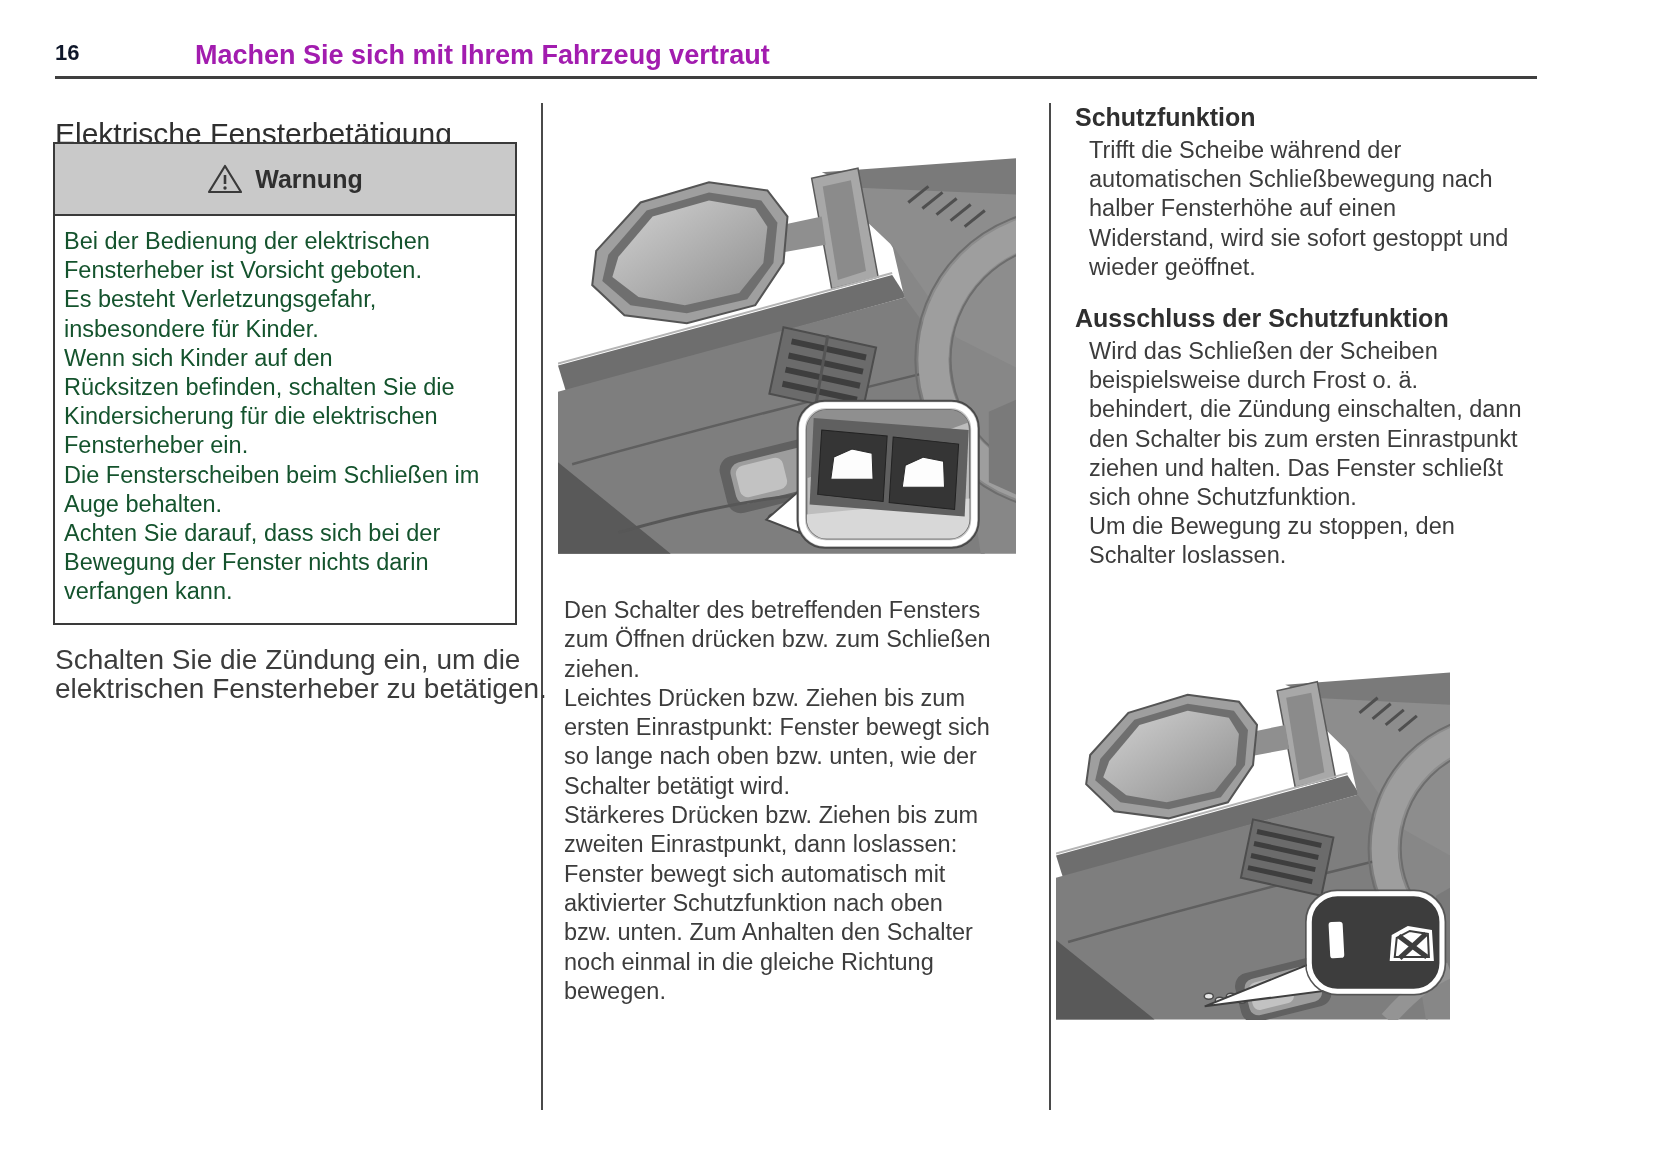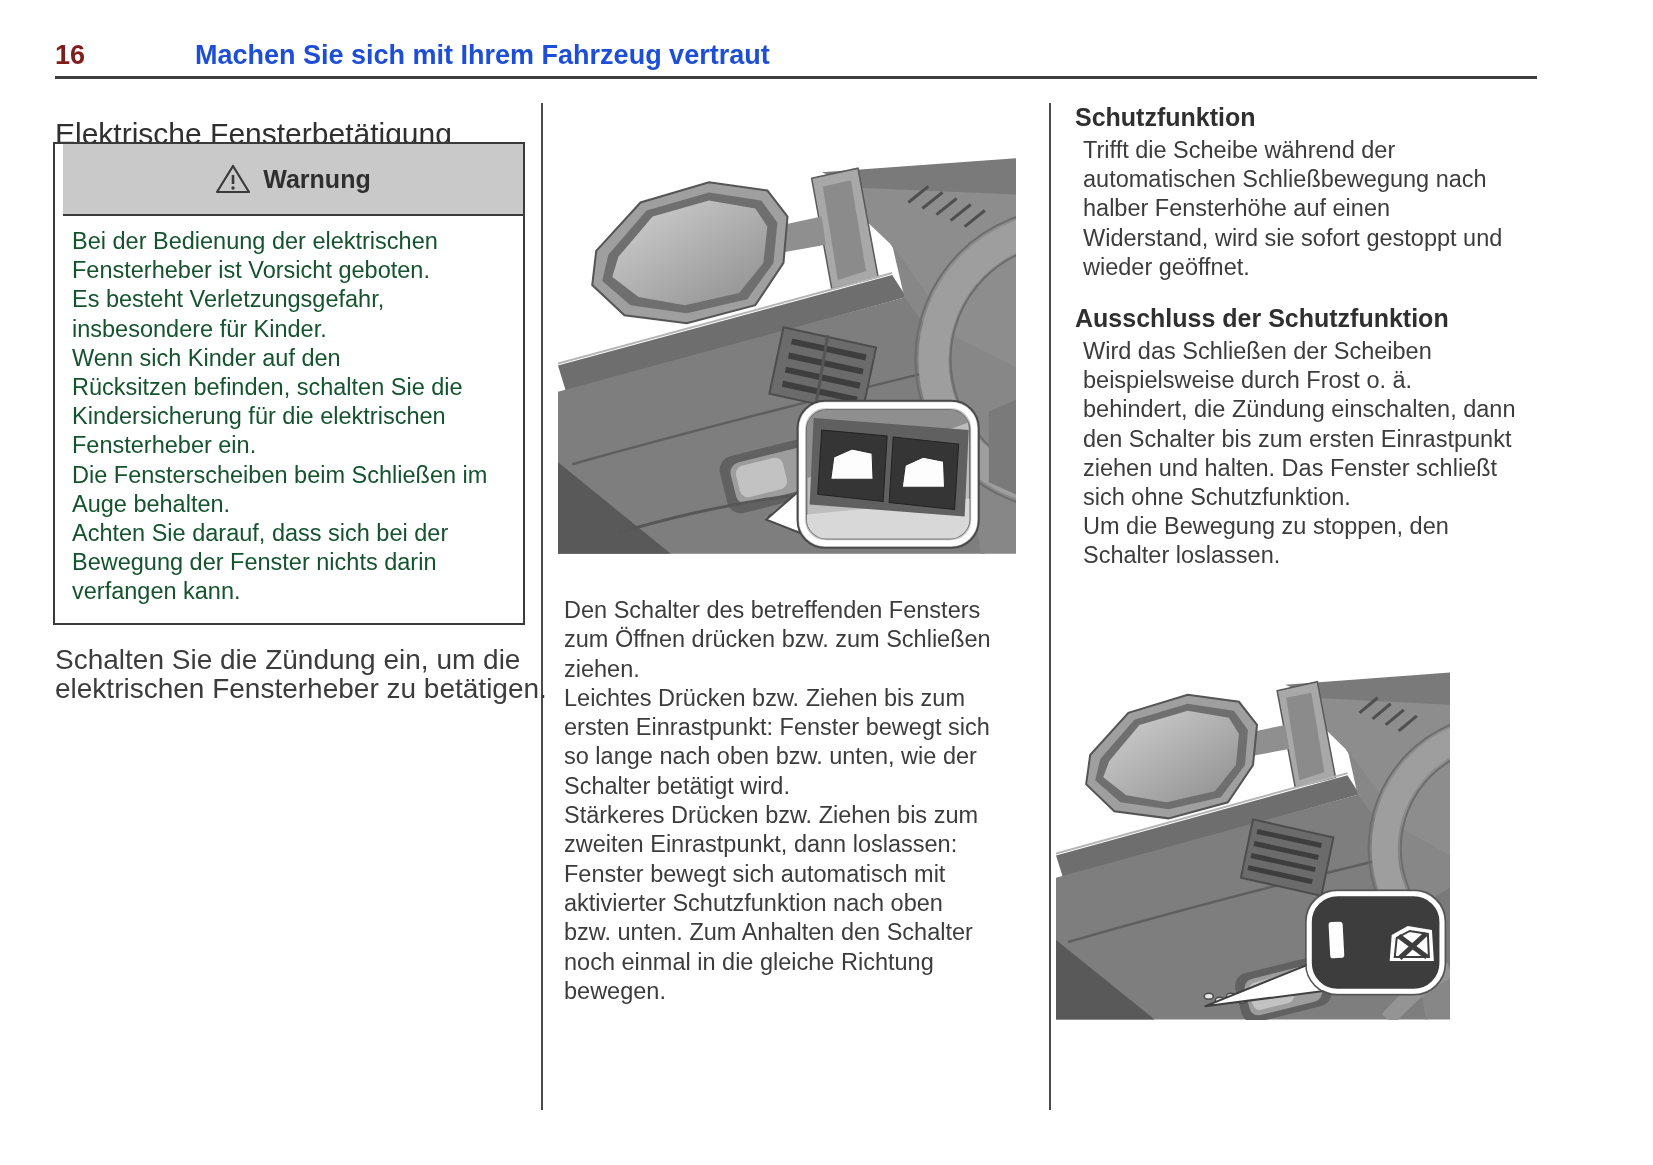--- a/index.html
+++ b/index.html
@@ -2,47 +2,47 @@
 <html lang="de"><head>
 <meta charset="utf-8">
 <style>
   html,body{margin:0;padding:0;}
   body{
     width:1653px;height:1165px;position:relative;overflow:hidden;
     background:#ffffff;color:#3c3c3c;
     font-family:"Liberation Sans", sans-serif;
   }
   
-  .page-number{position:absolute;left:55px;top:40px;font-size:27px;font-weight:bold;color:#7f1d1d;}
-  .running-head{position:absolute;left:195px;top:40px;font-size:27px;font-weight:bold;color:#1d4ed8;}
+  .page-number{position:absolute;left:55px;top:40px;font-size:22px;font-weight:bold;color:#0f172a;}
+  .running-head{position:absolute;left:195px;top:40px;font-size:27px;font-weight:bold;color:#a21caf;}
   .head-rule{position:absolute;left:55px;top:76px;width:1482px;height:3px;background:#3f3f3f;}
   
   .col-sep{position:absolute;top:103px;height:1007px;width:2px;background:#4a4a4a;}
   .sep-1{left:541px;}
   .sep-2{left:1049px;}
   
   .section-title{position:absolute;left:55px;top:92px;font-size:30px;font-weight:normal;color:#2f2f2f;}
-  .warning-box{position:absolute;left:53px;top:142px;width:460px;border:2px solid #3a3a3a;background:#fff;padding-left:8px;}
+  .warning-box{position:absolute;left:53px;top:142px;width:460px;border:2px solid #3a3a3a;background:#fff;}
   .warning-head{
     height:70px;background:#c9c9c9;border-bottom:2px solid #3a3a3a;
     display:flex;align-items:center;justify-content:center;gap:12px;
     font-size:25px;font-weight:bold;color:#2f2f2f;
   }
   .warning-body{
     padding:11px 6px 16px 9px;font-size:23.5px;line-height:29.2px;
     white-space:pre-line;color:#14532d;
   }
   .left-para{position:absolute;left:55px;top:645px;font-size:28px;line-height:29px;white-space:pre-line;}
   
   .figure-front{position:absolute;left:558px;top:158px;width:458px;height:396px;}
   .mid-para{position:absolute;left:564px;top:596px;font-size:23.5px;line-height:29.3px;white-space:pre-line;}
   
   .col-right{position:absolute;left:1075px;top:101px;width:472px;}
   .col-right h3{margin:0 0 3px 0;font-size:25px;line-height:32px;font-weight:bold;color:#2f2f2f;}
-  .col-right p{margin:0 0 20px 8px;font-size:23.5px;line-height:29.2px;white-space:pre-line;}
+  .col-right p{margin:0 0 20px 14px;font-size:23.5px;line-height:29.2px;white-space:pre-line;}
   .figure-rear{position:absolute;left:1056px;top:672px;width:394px;height:348px;}
   figure{margin:0;padding:0;}
   svg{display:block;}
 </style>
 </head>
 <body>
 
 <div class="page-number">16</div>
 <div class="running-head">Machen Sie sich mit Ihrem Fahrzeug vertraut</div>
 <div class="head-rule"></div>

